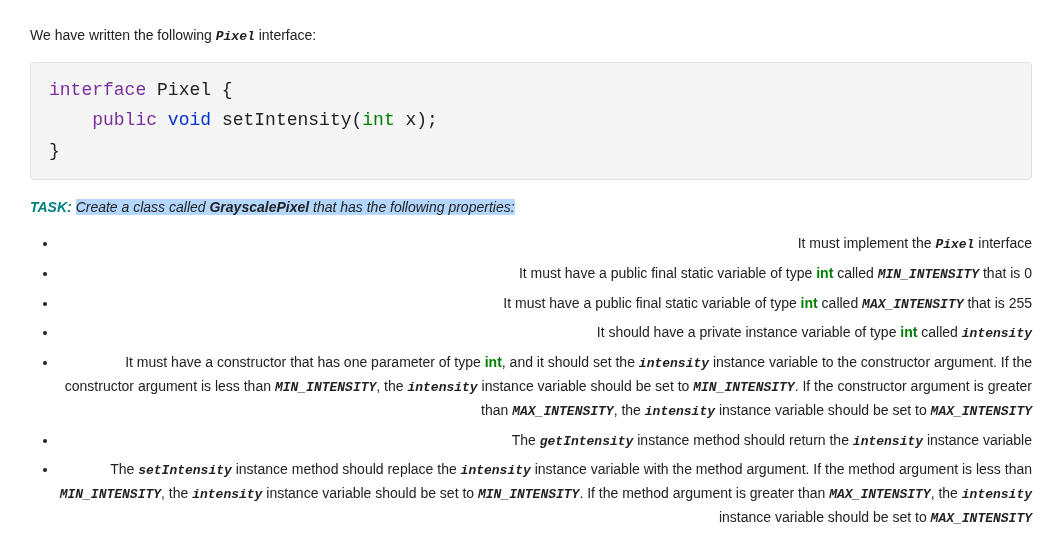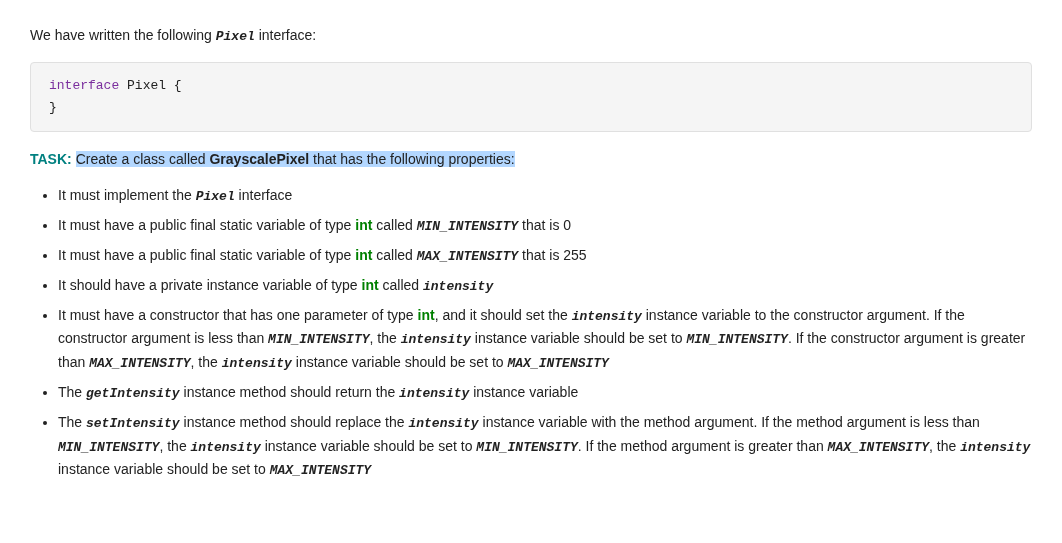--- a/index.html
+++ b/index.html
@@ -14,46 +14,48 @@
     .intro-text {
       margin-bottom: 14px;
       font-size: 14px;
     }
     .code-block {
       background: #f5f5f5;
       border: 1px solid #e0e0e0;
       border-radius: 4px;
       padding: 12px 18px;
       font-family: 'Courier New', Courier, monospace;
-      font-size: 13px;
+      font-size: 18px;
       margin-bottom: 16px;
       line-height: 1.7;
     }
     .kw-purple { color: #7b2f9e; }
     .kw-blue { color: #0033cc; }
     .kw-green { color: #008000; }
     .task-line {
       margin-bottom: 14px;
       font-size: 14px;
+      font-style: italic;
     }
     .task-label {
       color: #008080;
       font-weight: bold;
     }
     .task-highlight {
       background-color: #b3d7ff;
     }
     .bullet-list {
       margin-left: 28px;
       margin-bottom: 10px;
     }
     .bullet-list li {
       margin-bottom: 6px;
       font-size: 14px;
       line-height: 1.6;
+      text-align: right;
     }
     code {
       font-family: 'Courier New', Courier, monospace;
       font-size: 13px;
       font-style: italic;
     }
     .type-int { color: #008000; font-weight: bold; }
     strong code {
       font-weight: bold;
     }
@@ -62,20 +64,25 @@
 <body>
 
 <p class="intro-text">
   We have written the following <strong><code>Pixel</code></strong> interface:
 </p>
 
 <div class="code-block">
   <div>
     <span class="kw-purple">interface</span>
     <span> Pixel {</span>
+  </div>
+  <div>
+    <span>&nbsp;&nbsp;&nbsp;&nbsp;</span><span class="kw-purple">public</span>
+    <span class="kw-blue"> void</span>
+    <span> setIntensity(</span><span class="kw-green">int</span><span> x);</span>
   </div>
   <div>}</div>
 </div>
 
 <p class="task-line">
   <span class="task-label">TASK:</span>
   <span class="task-highlight">
     Create a class called <strong>GrayscalePixel</strong> that has the following properties:
   </span>
 </p>

